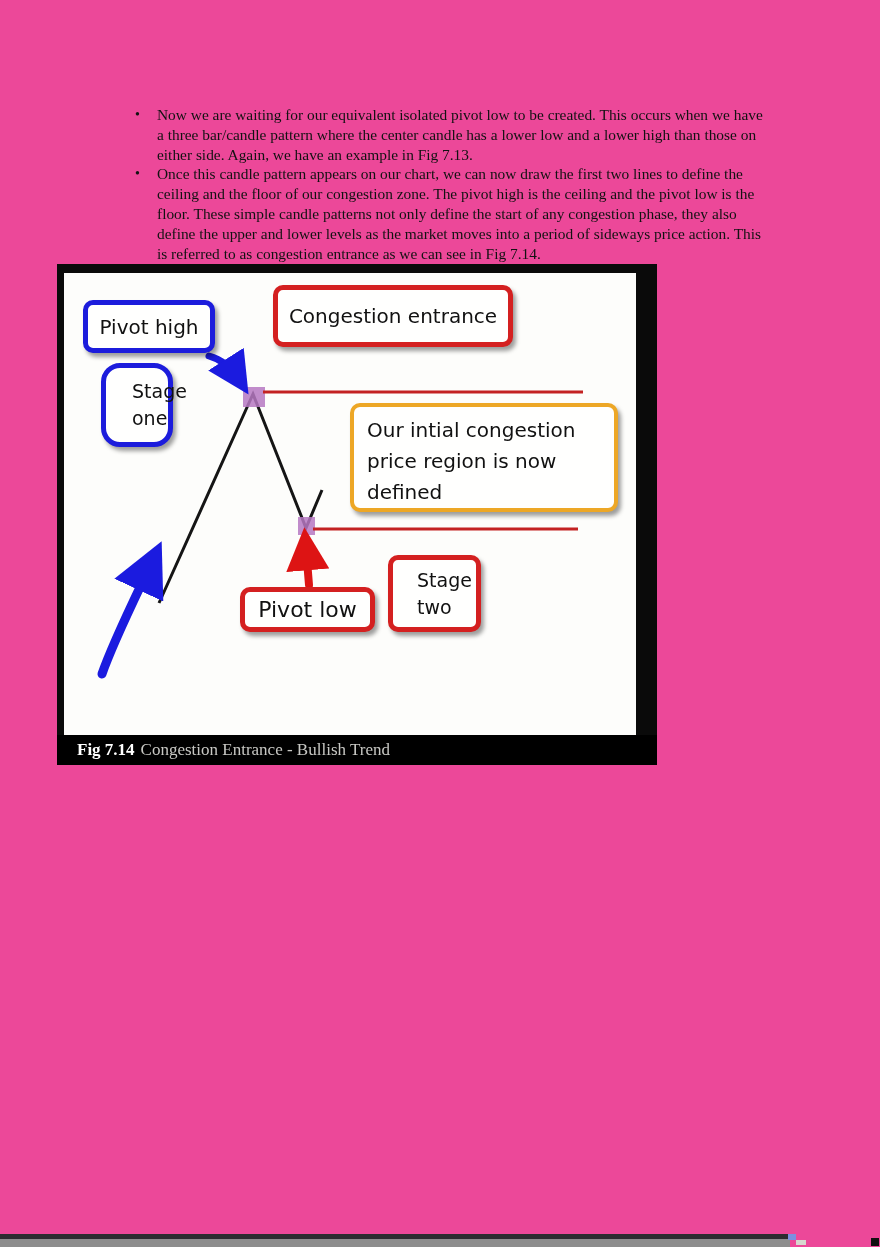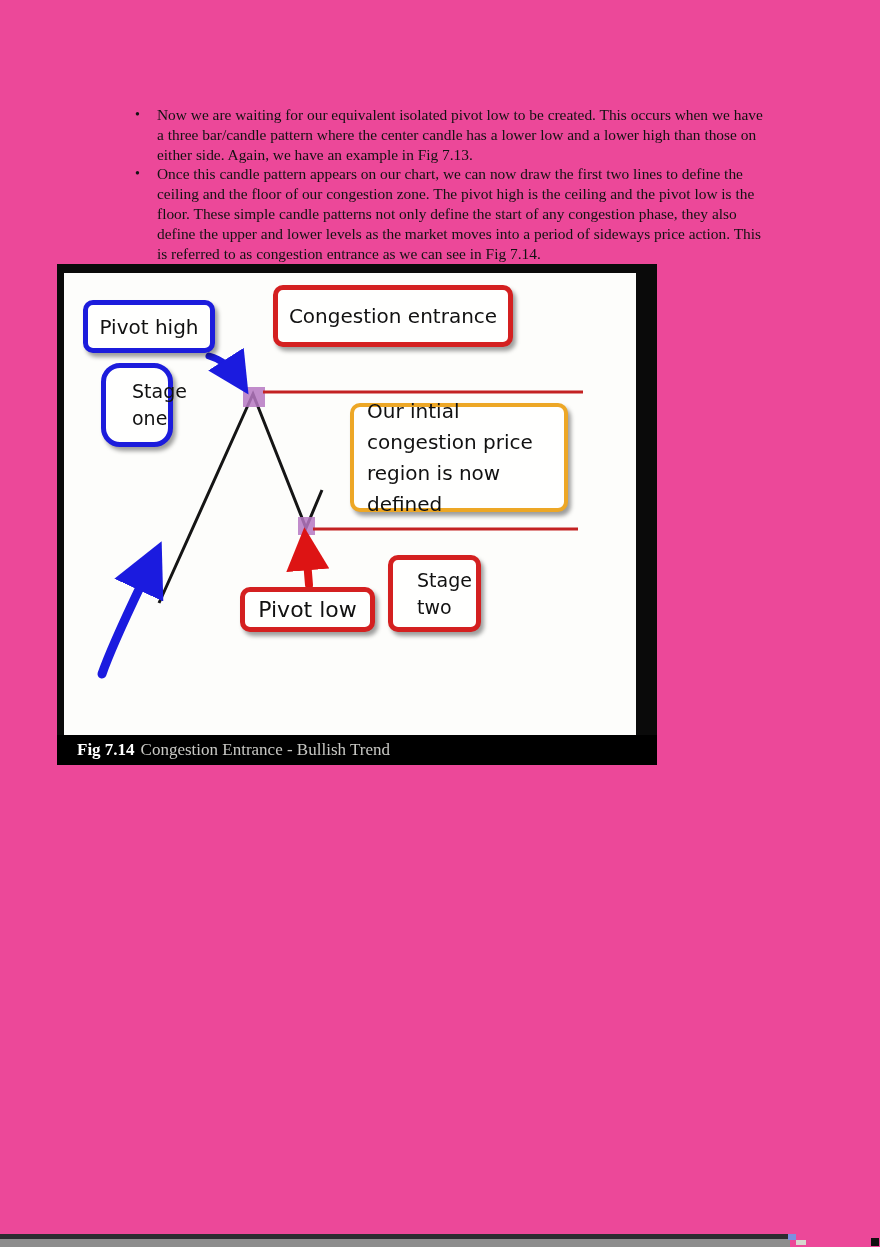--- a/index.html
+++ b/index.html
@@ -66,21 +66,21 @@
     display: flex;
     align-items: center;
   }
   .fig-box.blue   { border: 5px solid var(--box-blue); }
   .fig-box.red    { border: 5px solid var(--box-red); }
   .fig-box.orange { border: 4px solid var(--box-orange); }
 
   .box-pivot-high { left: 26px; top: 36px; width: 132px; height: 53px; font-size: 20px; justify-content: center; }
   .box-stage-one  { left: 44px; top: 99px; width: 72px; height: 84px; font-size: 19px; padding-left: 26px; line-height: 27px; border-radius: 19px; }
   .box-congestion { left: 216px; top: 21px; width: 240px; height: 62px; font-size: 20px; justify-content: center; }
-  .box-initial    { left: 293px; top: 139px; width: 218px; height: 109px; font-size: 20px; padding-left: 13px; padding-right: 2px; line-height: 31px; }
+  .box-initial    { left: 293px; top: 139px; width: 268px; height: 109px; font-size: 20px; padding-left: 13px; padding-right: 2px; line-height: 31px; align-items: flex-end; }
   .box-pivot-low  { left: 183px; top: 323px; width: 135px; height: 45px; font-size: 22px; justify-content: center; }
   .box-stage-two  { left: 331px; top: 291px; width: 93px; height: 77px; font-size: 19px; padding-left: 24px; line-height: 27px; }
 
   .fig-caption {
     position: absolute;
     left: 0;
     bottom: 0;
     width: 100%;
     height: 30px;
     background: var(--caption-bg);

